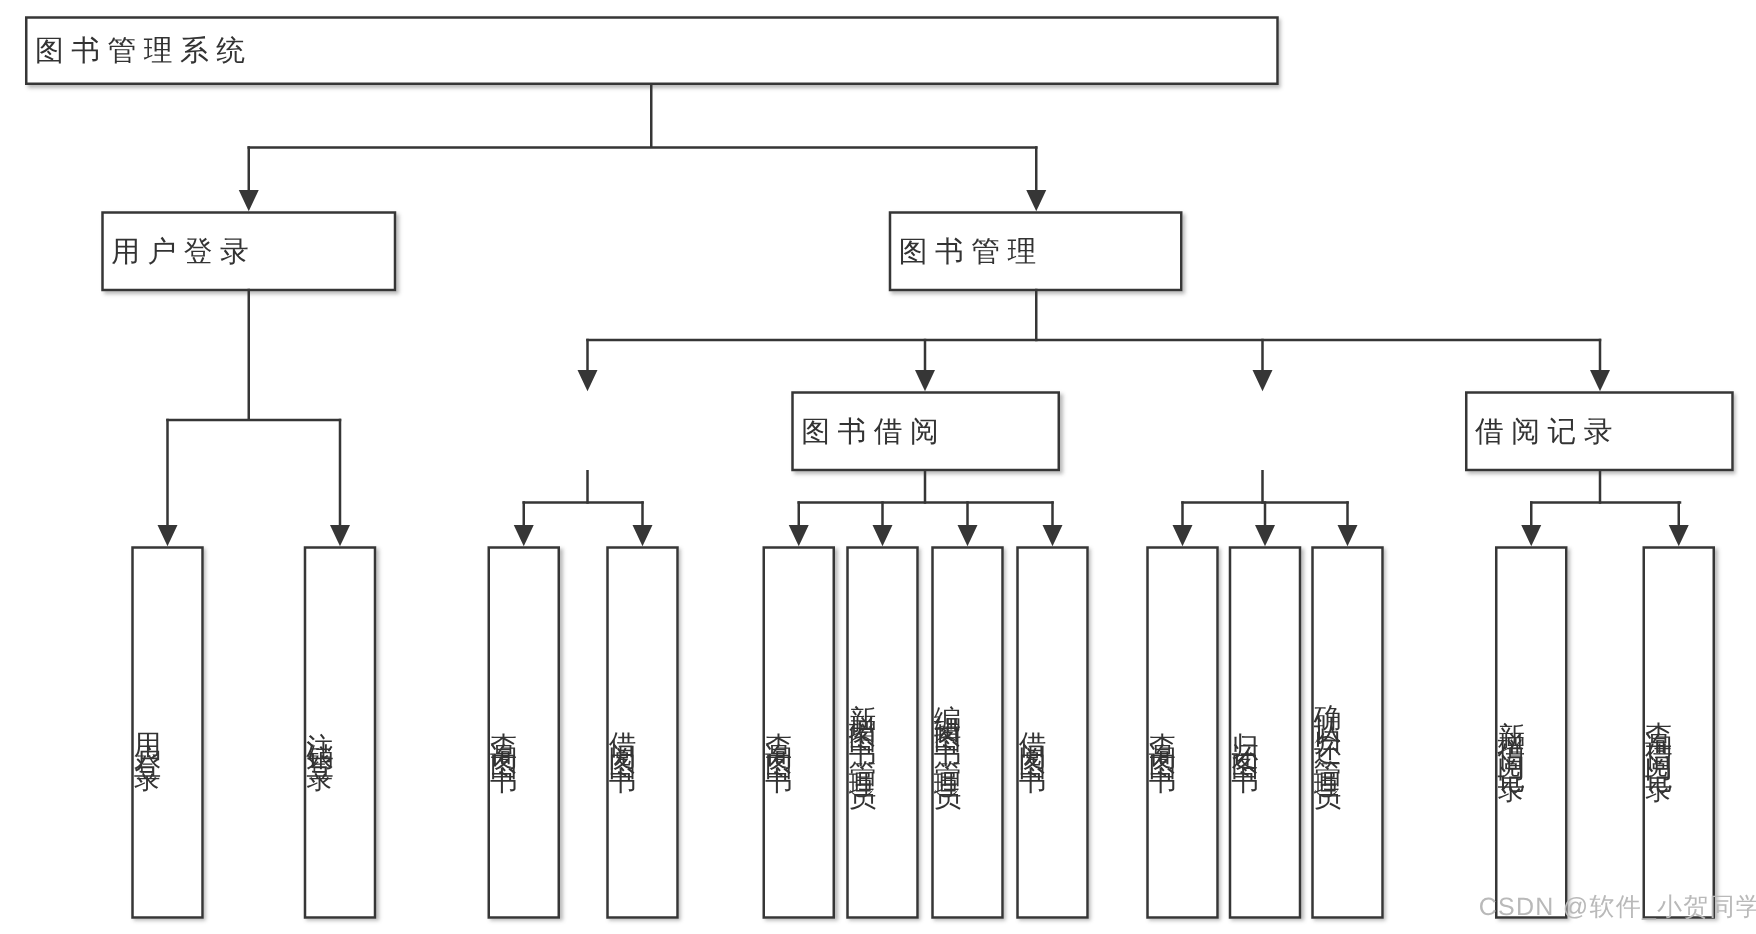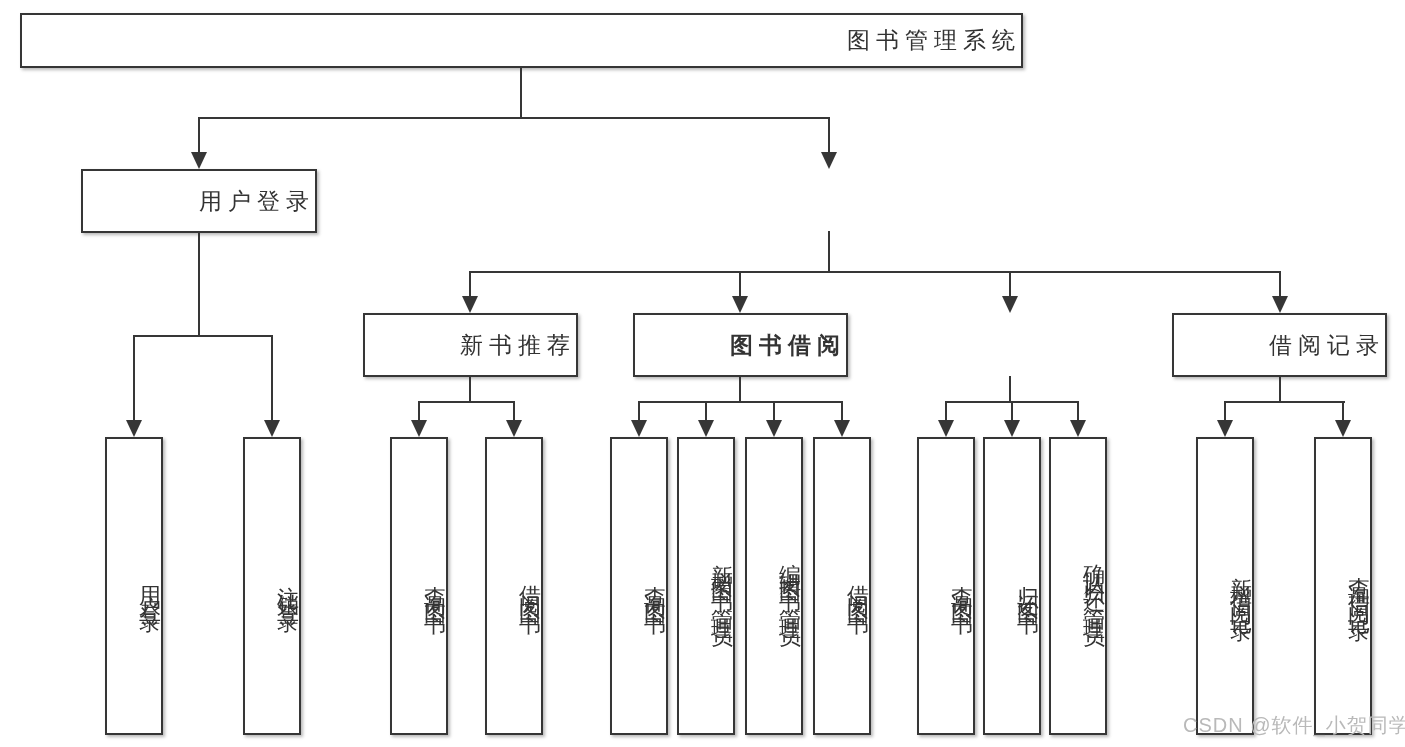--- a/index.html
+++ b/index.html
@@ -3,21 +3,21 @@
 <meta charset="utf-8">
 <style>
   html,body{margin:0;padding:0;background:#ffffff;}
   .canvas{
     position:relative;width:1405px;height:747px;background:#ffffff;overflow:hidden;
     font-family:"Liberation Sans","DejaVu Sans",sans-serif;color:#333333;
   }
   .node{
     position:absolute;box-sizing:border-box;background:#ffffff;
     border:2px solid #363636;box-shadow:2px 2px 3px rgba(100,100,100,0.45);
-    display:flex;align-items:center;justify-content:flex-end;
+    display:flex;align-items:center;justify-content:flex-start;
   }
   .hnode{font-size:23px;letter-spacing:6px;text-indent:6px;white-space:nowrap;}
   .leaf .vtext{
     writing-mode:vertical-rl;text-orientation:mixed;
     font-size:22px;letter-spacing:9px;line-height:1;white-space:nowrap;
   }
   .vl{position:absolute;width:2px;background:#363636;}
   .hl{position:absolute;height:2px;background:#363636;}
   .arrow{
     position:absolute;width:0;height:0;
@@ -34,25 +34,25 @@
 
 <div class="canvas">
 
   <div class="node hnode" style="left:20px;top:13px;width:1003px;height:55px;">
     <span>图书管理系统</span>
   </div>
 
   <div class="node hnode" style="left:81px;top:169px;width:236px;height:64px;">
     <span>用户登录</span>
   </div>
+  <div class="node hnode" style="left:711px;top:169px;width:235px;height:64px;">
+    <span>图书管理</span>
+  </div>
 
-  <div class="node hnode" style="left:363px;top:313px;width:215px;height:64px;">
-    <span>新书推荐</span>
-  </div>
-  <div class="node hnode" style="left:633px;top:313px;width:215px;height:64px;font-weight:bold;">
+  <div class="node hnode" style="left:633px;top:313px;width:215px;height:64px;">
     <span>图书借阅</span>
   </div>
   <div class="node hnode" style="left:1172px;top:313px;width:215px;height:64px;">
     <span>借阅记录</span>
   </div>
 
   <div class="node leaf" style="left:105px;top:437px;width:58px;height:298px;">
     <span class="vtext">用户登录</span>
   </div>
   <div class="node leaf" style="left:243px;top:437px;width:58px;height:298px;">

